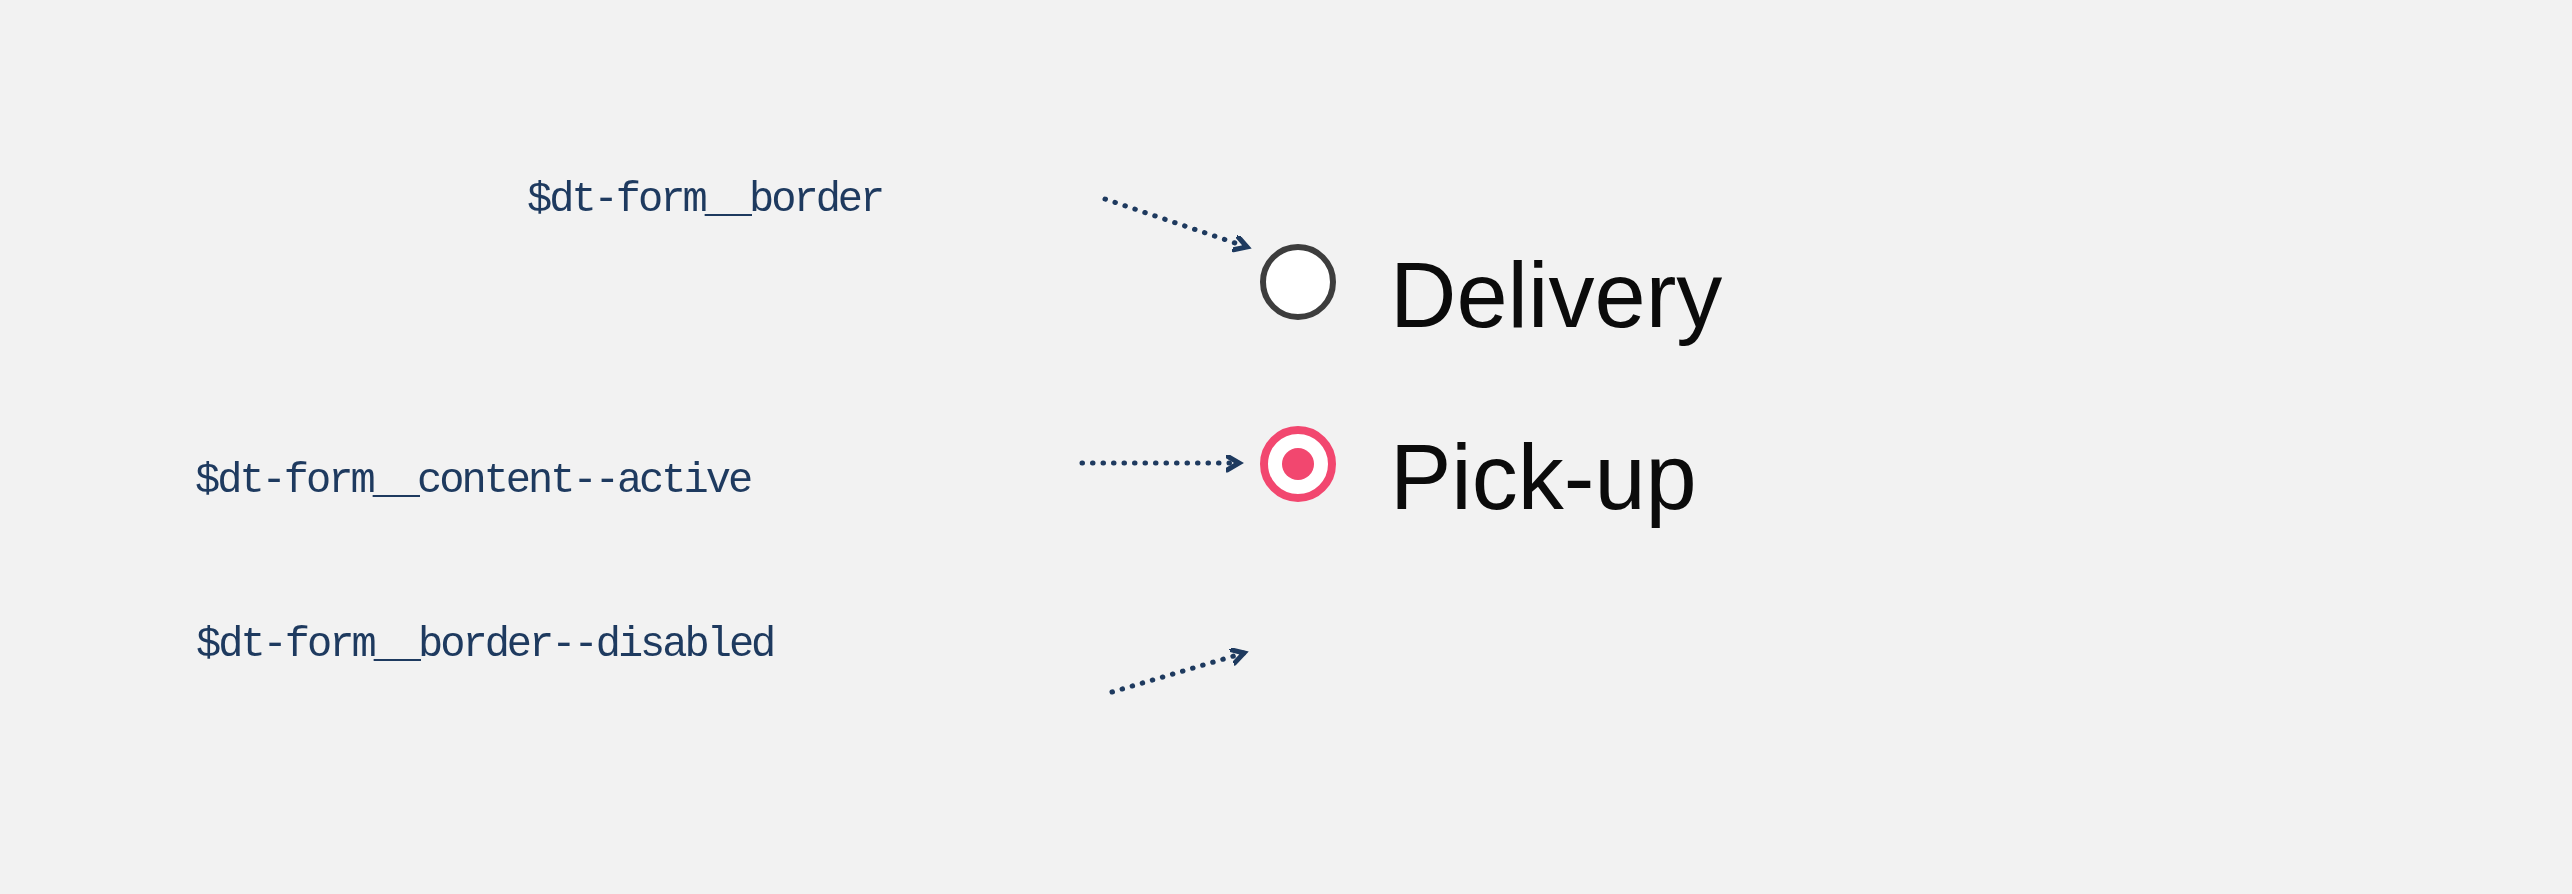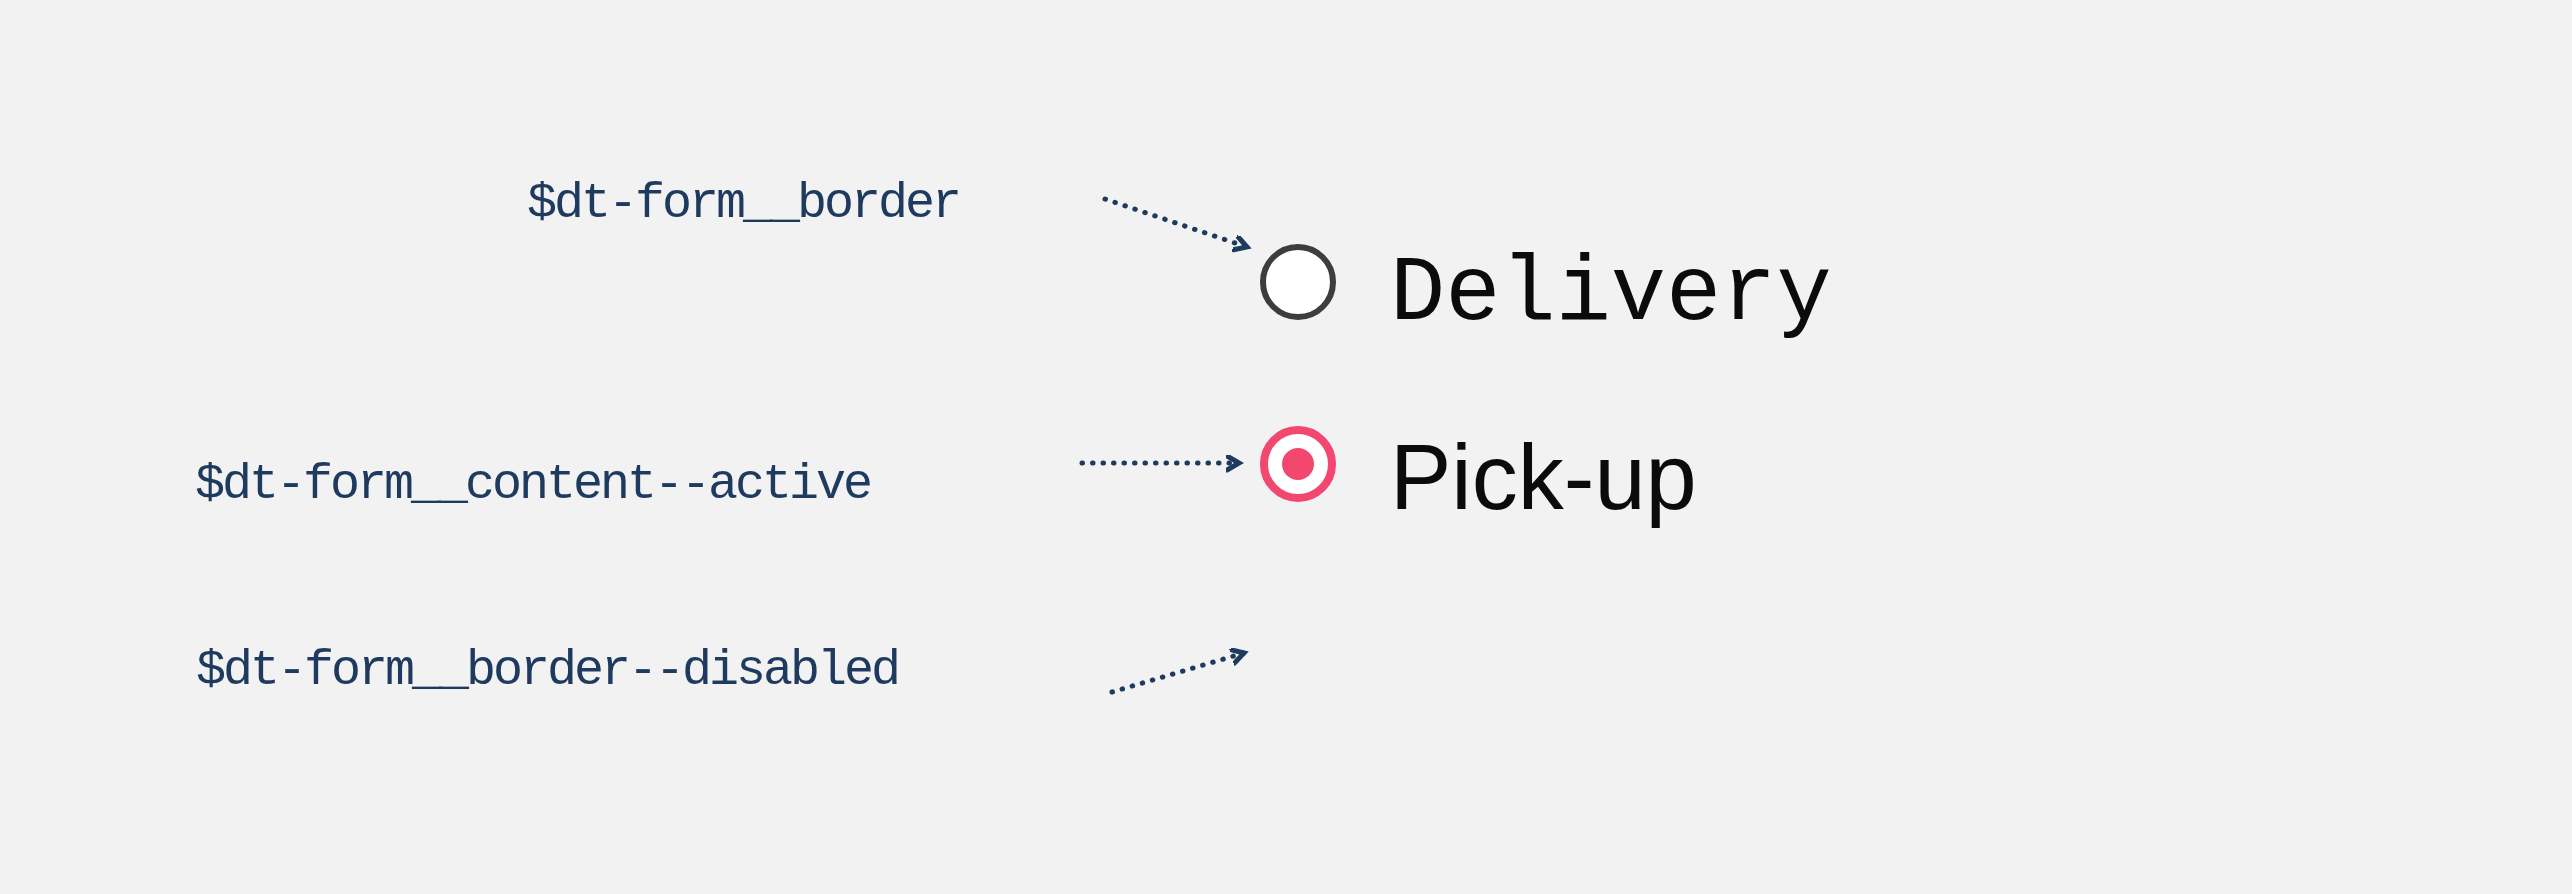--- a/index.html
+++ b/index.html
@@ -20,38 +20,38 @@
   .arrows {
     position: absolute;
     left: 0; top: 0;
     width: 2572px;
     height: 894px;
     pointer-events: none;
   }
   .token {
     position: absolute;
     font-family: "Liberation Mono", "DejaVu Sans Mono", monospace;
-    font-size: 50px;
+    font-size: 42px;
     letter-spacing: -3px;
     color: #1e3a5f;
     white-space: nowrap;
     line-height: 1;
   }
   .token.t1 { left: 527px; top: 179px; }
   .token.t2 { left: 195px; top: 460px; }
-  .token.t3 { left: 196px; top: 646px; }
+  .token.t3 { left: 196px; top: 624px; }
 
   .row {
     position: absolute;
     display: flex;
     align-items: center;
     height: 76px;
     left: 1260px;
   }
-  .row.r1 { top: 244px; font-family: Liberation Mono, monospace; }
+  .row.r1 { top: 244px; }
   .row.r2 { top: 426px; }
   .row.r3 { top: 607px; }
 
   .radio {
     box-sizing: border-box;
     width: 76px;
     height: 76px;
     border-radius: 50%;
     background: #ffffff;
     flex: 0 0 auto;

